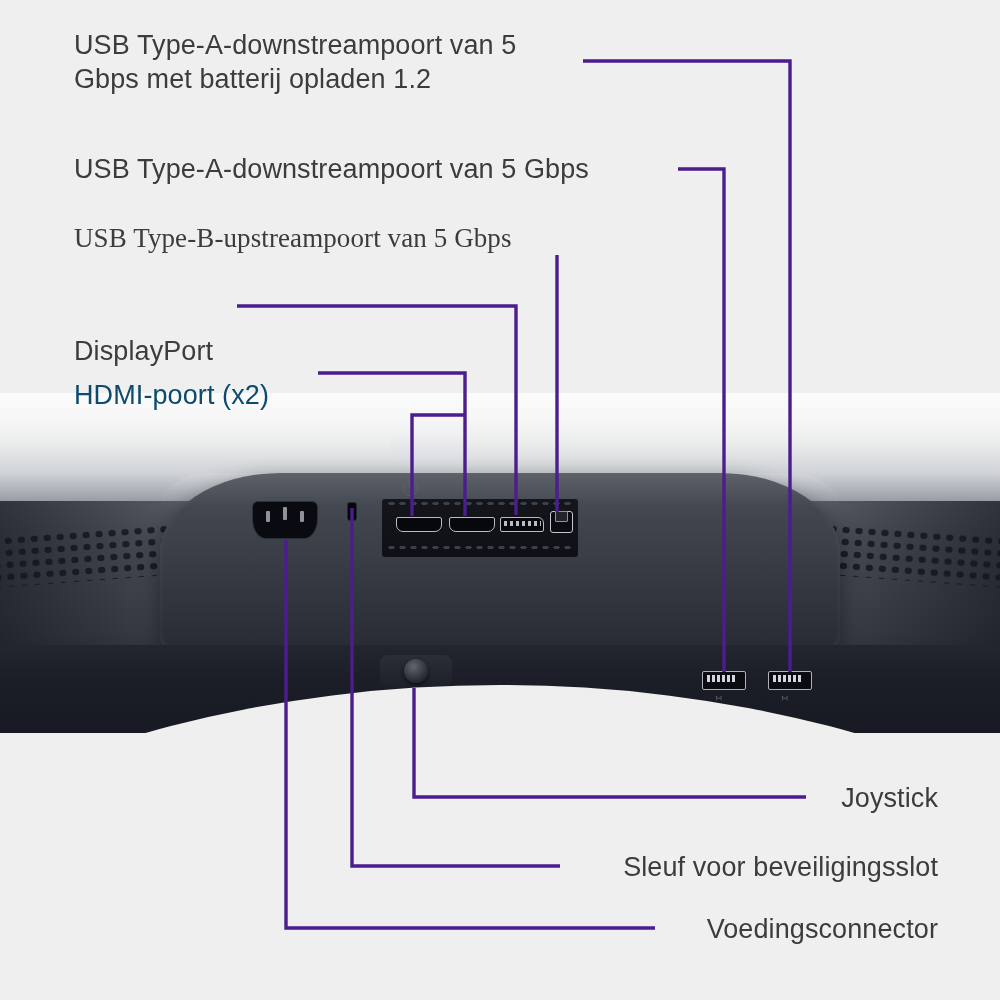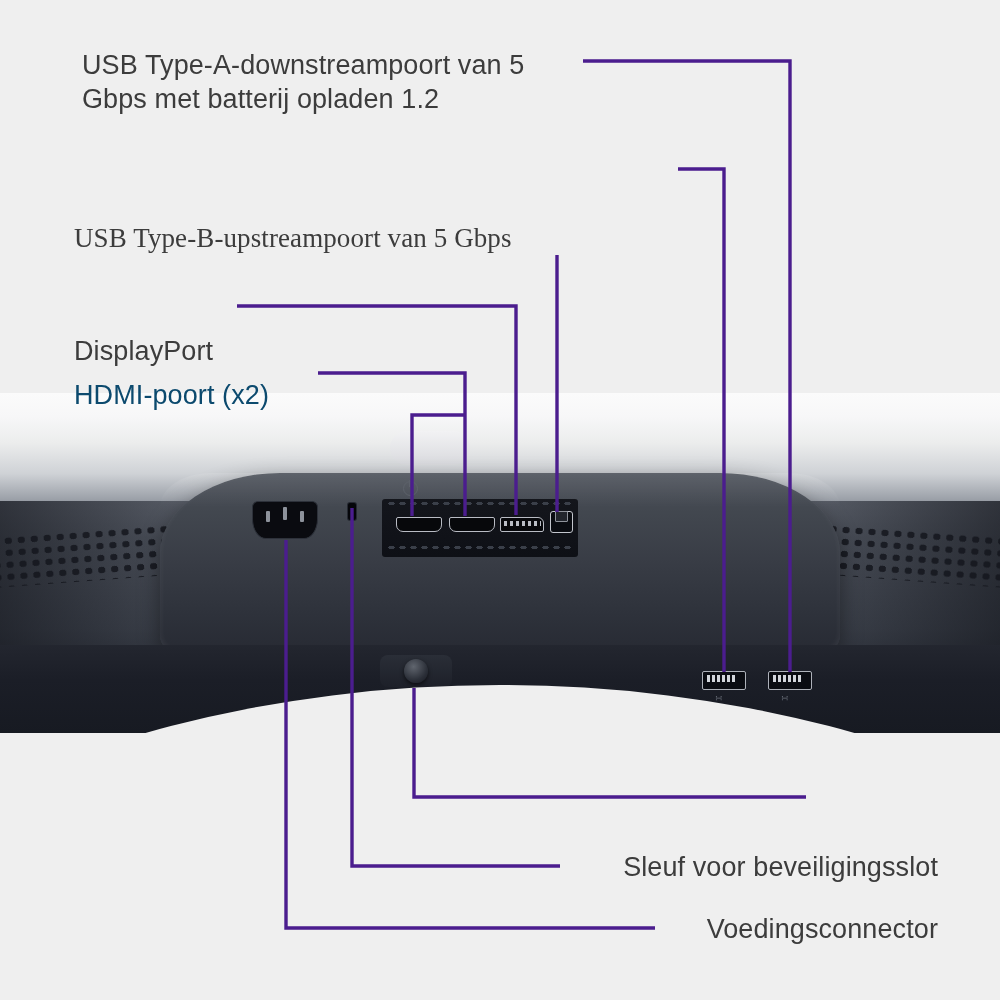--- a/index.html
+++ b/index.html
@@ -292,28 +292,30 @@
       <path id="ln-hdmi2" d="M465,415 L412,415 L412,516"></path>
 
       <path id="ln-joy" d="M806,797 L414,797 L414,688"></path>
 
       <path id="ln-sec" d="M560,866 L352,866 L352,508"></path>
 
       <path id="ln-pwr" d="M655,928 L286,928 L286,540"></path>
     </g>
   </svg>
 
-  <div class="label" style="left: 74px; top: 48px; width: 510px; color: rgb(60, 60, 60); margin-left: 8px;">USB Type-A-downstreampoort van 5
+  <div class="label" style="left: 74px; top: 28px; width: 510px; color: rgb(60, 60, 60);">USB Type-A-downstreampoort van 5
 Gbps met batterij opladen 1.2</div>
 
+  <div class="label" style="left: 74px; top: 152px; width: 610px; color: rgb(60, 60, 60);">USB Type-A-downstreampoort van 5 Gbps</div>
 
   <div class="label" style="left: 74px; top: 221px; width: 610px; color: rgb(60, 60, 60); font-family: Liberation Serif, serif;">USB Type-B-upstreampoort van 5 Gbps</div>
 
   <div class="label" style="left: 74px; top: 290px; width: 300px; color: rgb(60, 60, 60); margin-top: 44px;">DisplayPort</div>
 
   <div class="label" style="left: 74px; top: 378px; width: 300px; color: #0c4a6e;">HDMI-poort (x2)</div>
 
+  <div class="label right" style="left: 646px; top: 781px; width: 292px; color: rgb(60, 60, 60);">Joystick</div>
 
   <div class="label right" style="left: 446px; top: 912px; width: 492px; color: rgb(60, 60, 60);">Voedingsconnector</div>
 
   <div class="label right" style="left: 446px; top: 850px; width: 492px; color: rgb(60, 60, 60);">Sleuf voor beveiligingsslot</div>
 
 </div>
 
 </body></html>

